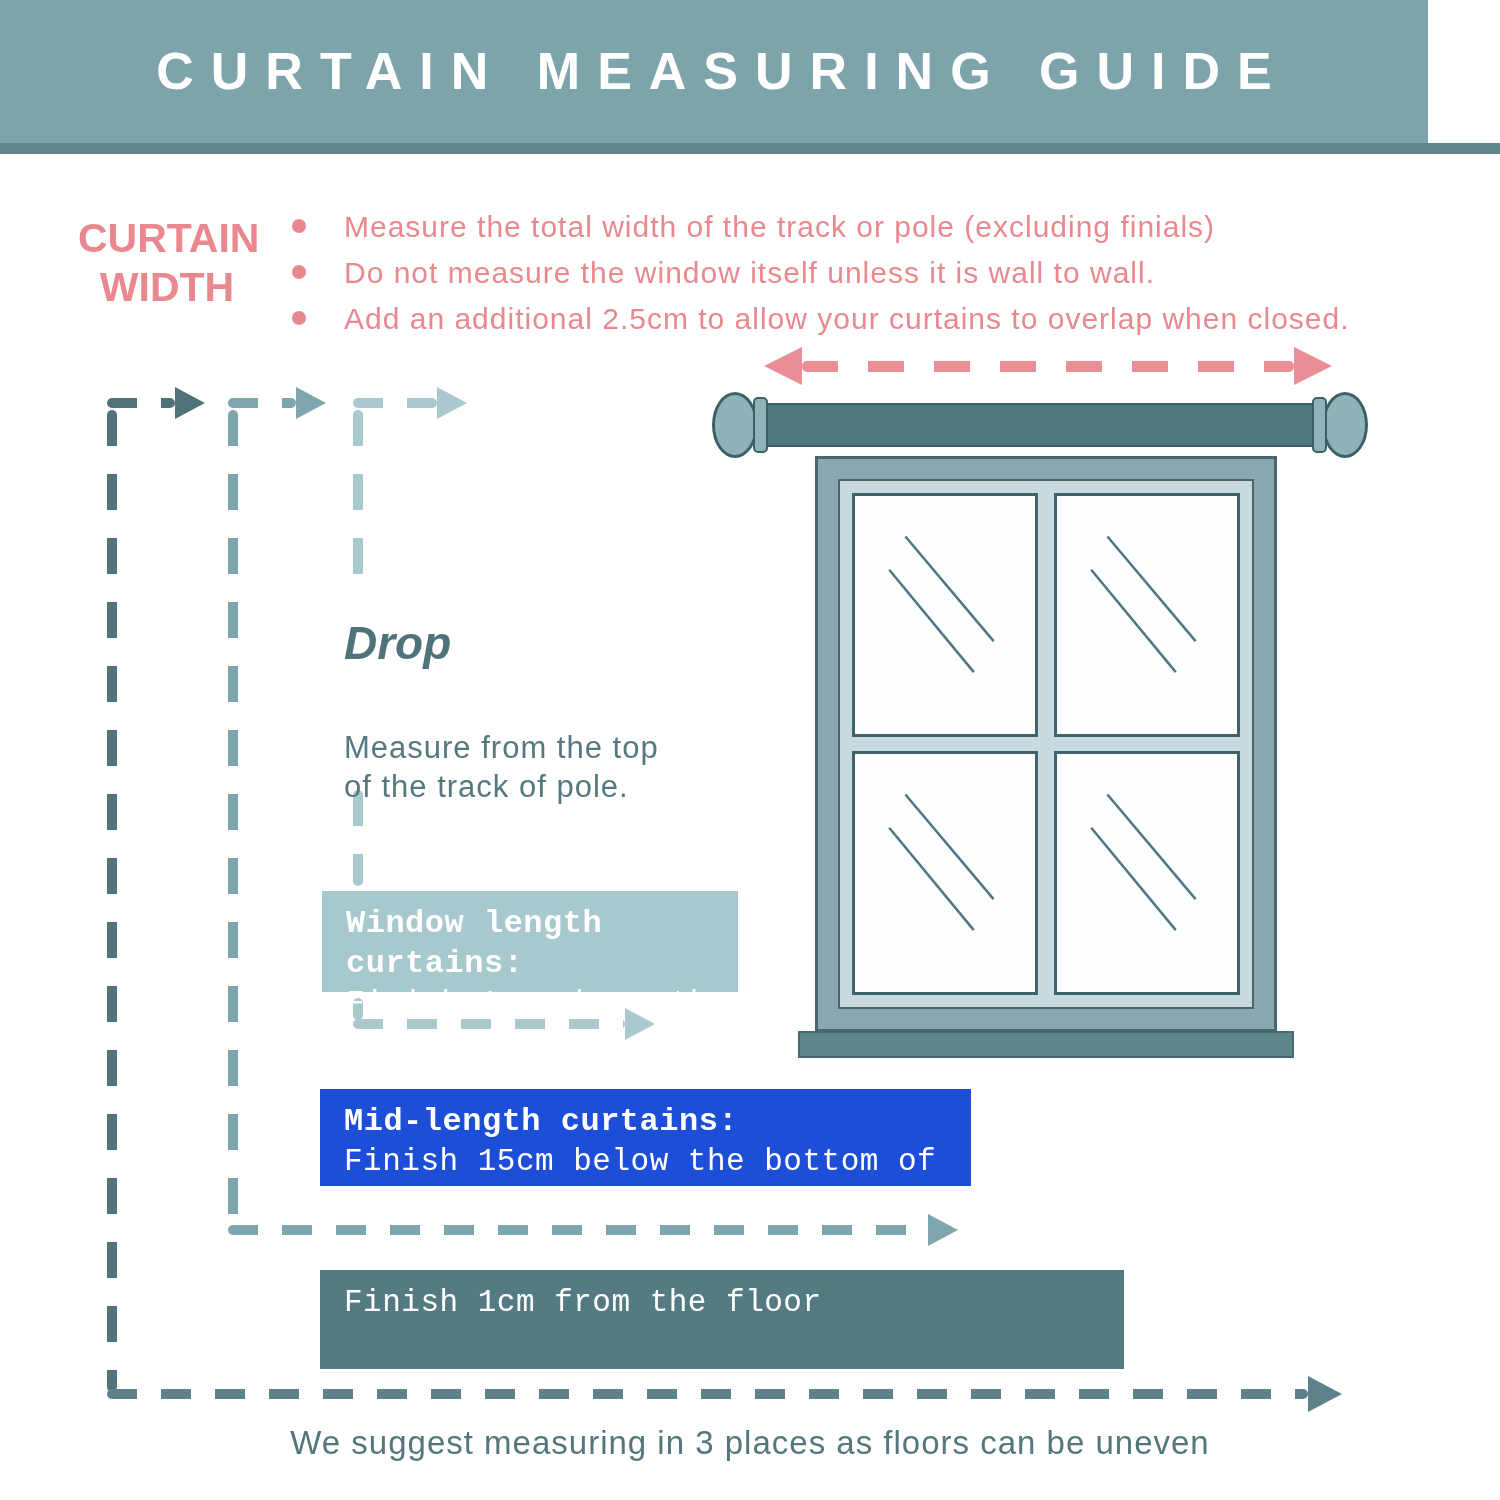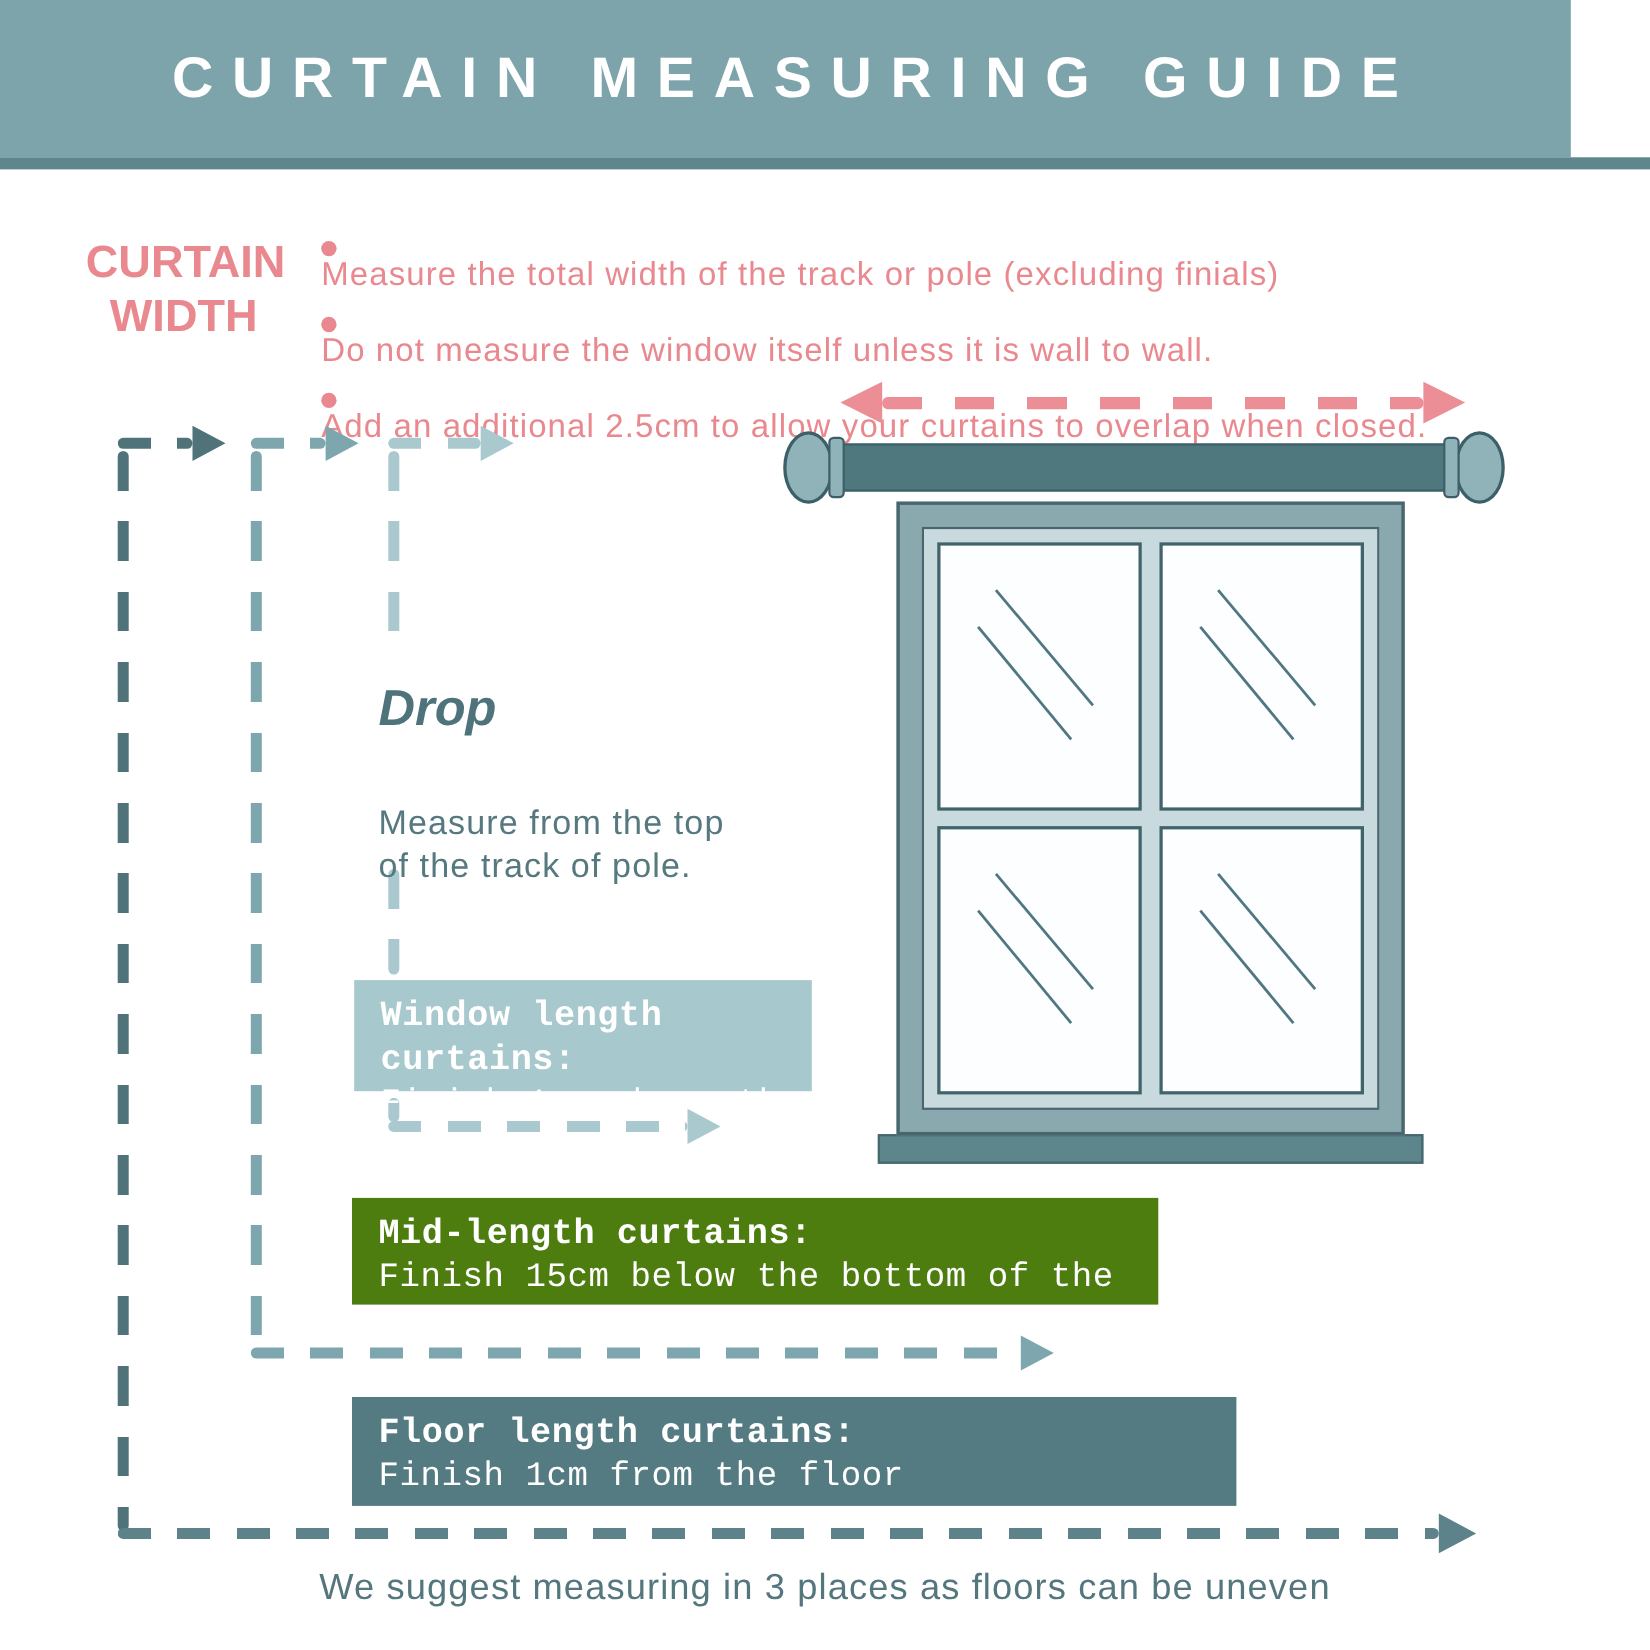--- a/index.html
+++ b/index.html
@@ -9,21 +9,21 @@
   
   .header{position:absolute;left:0;top:0;width:1428px;height:143px;background:#7da4aa;}
   .header h1{margin:0;line-height:143px;text-align:center;color:#ffffff;font-size:52px;
              font-weight:700;letter-spacing:17px;padding-left:17px;}
   .header-strip{position:absolute;left:0;top:143px;width:1500px;height:11px;background:#5f868c;}
 
   
   .cw-heading{position:absolute;left:78px;top:214px;width:178px;text-align:center;
               color:#e9898f;font-size:41px;font-weight:700;line-height:49px;}
   .bullets{position:absolute;left:292px;top:210px;width:1180px;list-style:none;margin:0;padding:0;}
-  .bullets li{display:flex;margin-bottom:12px;flex-direction:column;}
+  .bullets li{display:flex;margin-bottom:12px;}
   .bullets .dot{flex:0 0 14px;width:14px;height:14px;border-radius:50%;background:#e9898f;
                 margin:9px 38px 0 0;}
   .bullets .btxt{color:#e9898f;font-size:30px;line-height:34px;letter-spacing:1px;}
 
   
   .vdash{position:absolute;width:10px;border-radius:5px;
          background:repeating-linear-gradient(180deg,var(--c) 0 36px,transparent 36px 64px);}
   .arrow-h{position:absolute;display:flex;align-items:center;}
   .arrow-h .dash{flex:1;height:10px;border-radius:5px;
          background:repeating-linear-gradient(90deg,var(--c) 0 30px,transparent 30px 54px);}
@@ -63,21 +63,21 @@
   
   .drop-h{position:absolute;left:344px;top:616px;color:#4f737b;font-size:46px;font-weight:700;font-style:italic;}
   .drop-p{position:absolute;left:344px;top:728px;color:#56797f;font-size:31px;line-height:39px;
           letter-spacing:1px;}
 
   
   .lbox{position:absolute;box-sizing:border-box;color:#ffffff;padding:13px 0 0 24px;font-family:Liberation Mono, monospace;}
   .lbox .t{font-size:32px;font-weight:700;line-height:40px;letter-spacing:0.5px;}
   .lbox .d{font-size:31px;line-height:40px;letter-spacing:0.5px;}
   .lbox1{left:322px;top:891px;width:416px;height:101px;background:#a7c8cd;}
-  .lbox2{left:320px;top:1089px;width:733px;height:97px;background:#4d7c0f;}
+  .lbox2{left:320px;top:1089px;width:651px;height:97px;background:#1d4ed8;}
   .lbox3{left:320px;top:1270px;width:804px;height:99px;background:#557b82;}
 
   .footer-note{position:absolute;left:0;top:1424px;width:1500px;text-align:center;
                color:#54777e;font-size:33px;letter-spacing:1px;}
 </style>
 </head>
 <body>
 
 <div class="canvas">
 
@@ -177,21 +177,20 @@
 
   <div class="lbox lbox1">
     <div class="t">Window length curtains:</div>
     <div class="d">Finish 1cm above the sill</div>
   </div>
   <div class="lbox lbox2">
     <div class="t">Mid-length curtains:</div>
     <div class="d">Finish 15cm below the bottom of the sill</div>
   </div>
   <div class="lbox lbox3">
-    <div class="t">Floor length curtains:</div>
     <div class="d">Finish 1cm from the floor</div>
   </div>
 
   <div class="arrow-h" style="--c:#a9c9cf;left:353px;top:1008px;width:302px;">
     <div class="dash"></div>
     <div class="head"></div>
   </div>
   <div class="arrow-h" style="--c:#7ea6ae;left:228px;top:1214px;width:730px;">
     <div class="dash"></div>
     <div class="head"></div>

